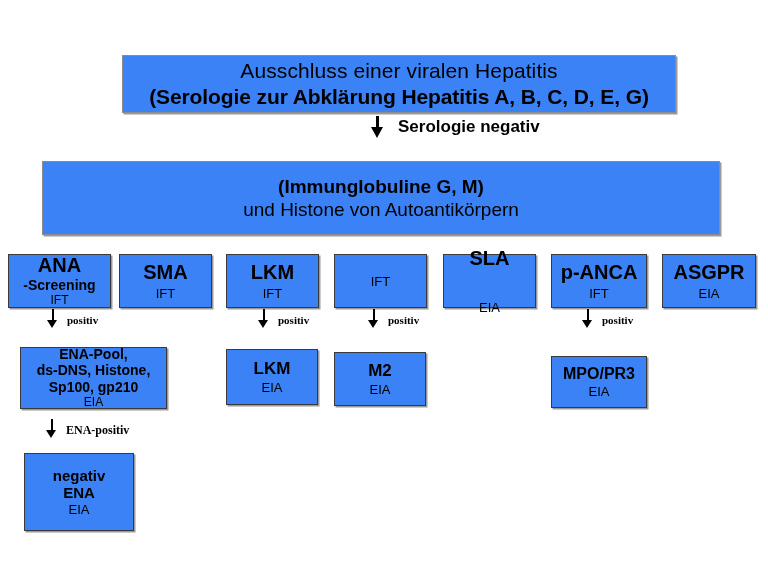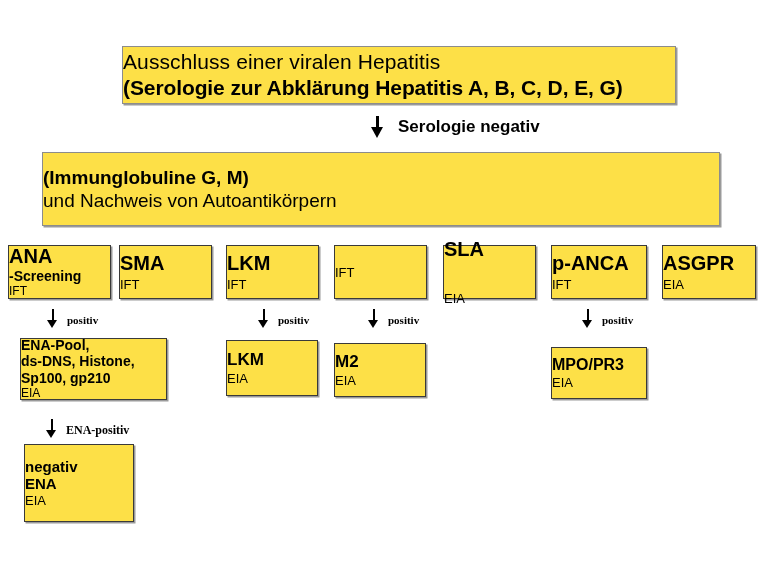--- a/index.html
+++ b/index.html
@@ -17,28 +17,30 @@
   }
   #canvas {
     position: absolute;
     left: 0; top: 0;
     width: 768px;
     height: 576px;
   }
   .box {
     position: absolute;
     box-sizing: border-box;
-    background: #fde047;
+    background: #3b82f6;
     border: 1px solid #8c8c8c;
     box-shadow: 1.5px 1.5px 0 0 #9a9a9a;
     display: flex;
     flex-direction: column;
     align-items: center;
     justify-content: center;
+    text-align: center;
     line-height: 1.16;
+    margin-top: 9px;
   }
   .box-dark {
     border: 1px solid #3a3a3a;
   }
   .ln { display: block; width: 100%; }
 
   
   #title-box { left: 122px; top: 46px; width: 554px; height: 58px; }
   #title-box .t1 { font-size: 21px; font-weight: normal; letter-spacing: 0.1px; }
   #title-box .t2 { font-size: 21px; font-weight: bold; letter-spacing: -0.1px; margin-top: 2px; }
@@ -163,21 +165,21 @@
   <div class="arrow-label" id="arrow-serologie">
     <span class="arrow-glyph">
       <span class="shaft"></span>
         <span class="head"></span>
     </span>
     <span class="lbl lbl-sans">Serologie negativ</span>
   </div>
 
   <div class="box" id="ig-box">
     <span class="ln t2">(Immunglobuline G, M)</span>
-    <span class="ln t3">und Nachweis von Autoantikörpern</span>
+    <span class="ln t3">und Histone von Autoantikörpern</span>
   </div>
 
   <div class="box box-dark test-box" id="box-ana">
     <span class="ln t-main">ANA</span>
     <span class="ln t-sub">-Screening</span>
     <span class="ln t-meth">IFT</span>
   </div>
 
   <div class="box box-dark test-box" id="box-sma">
     <span class="ln t-main">SMA</span>

